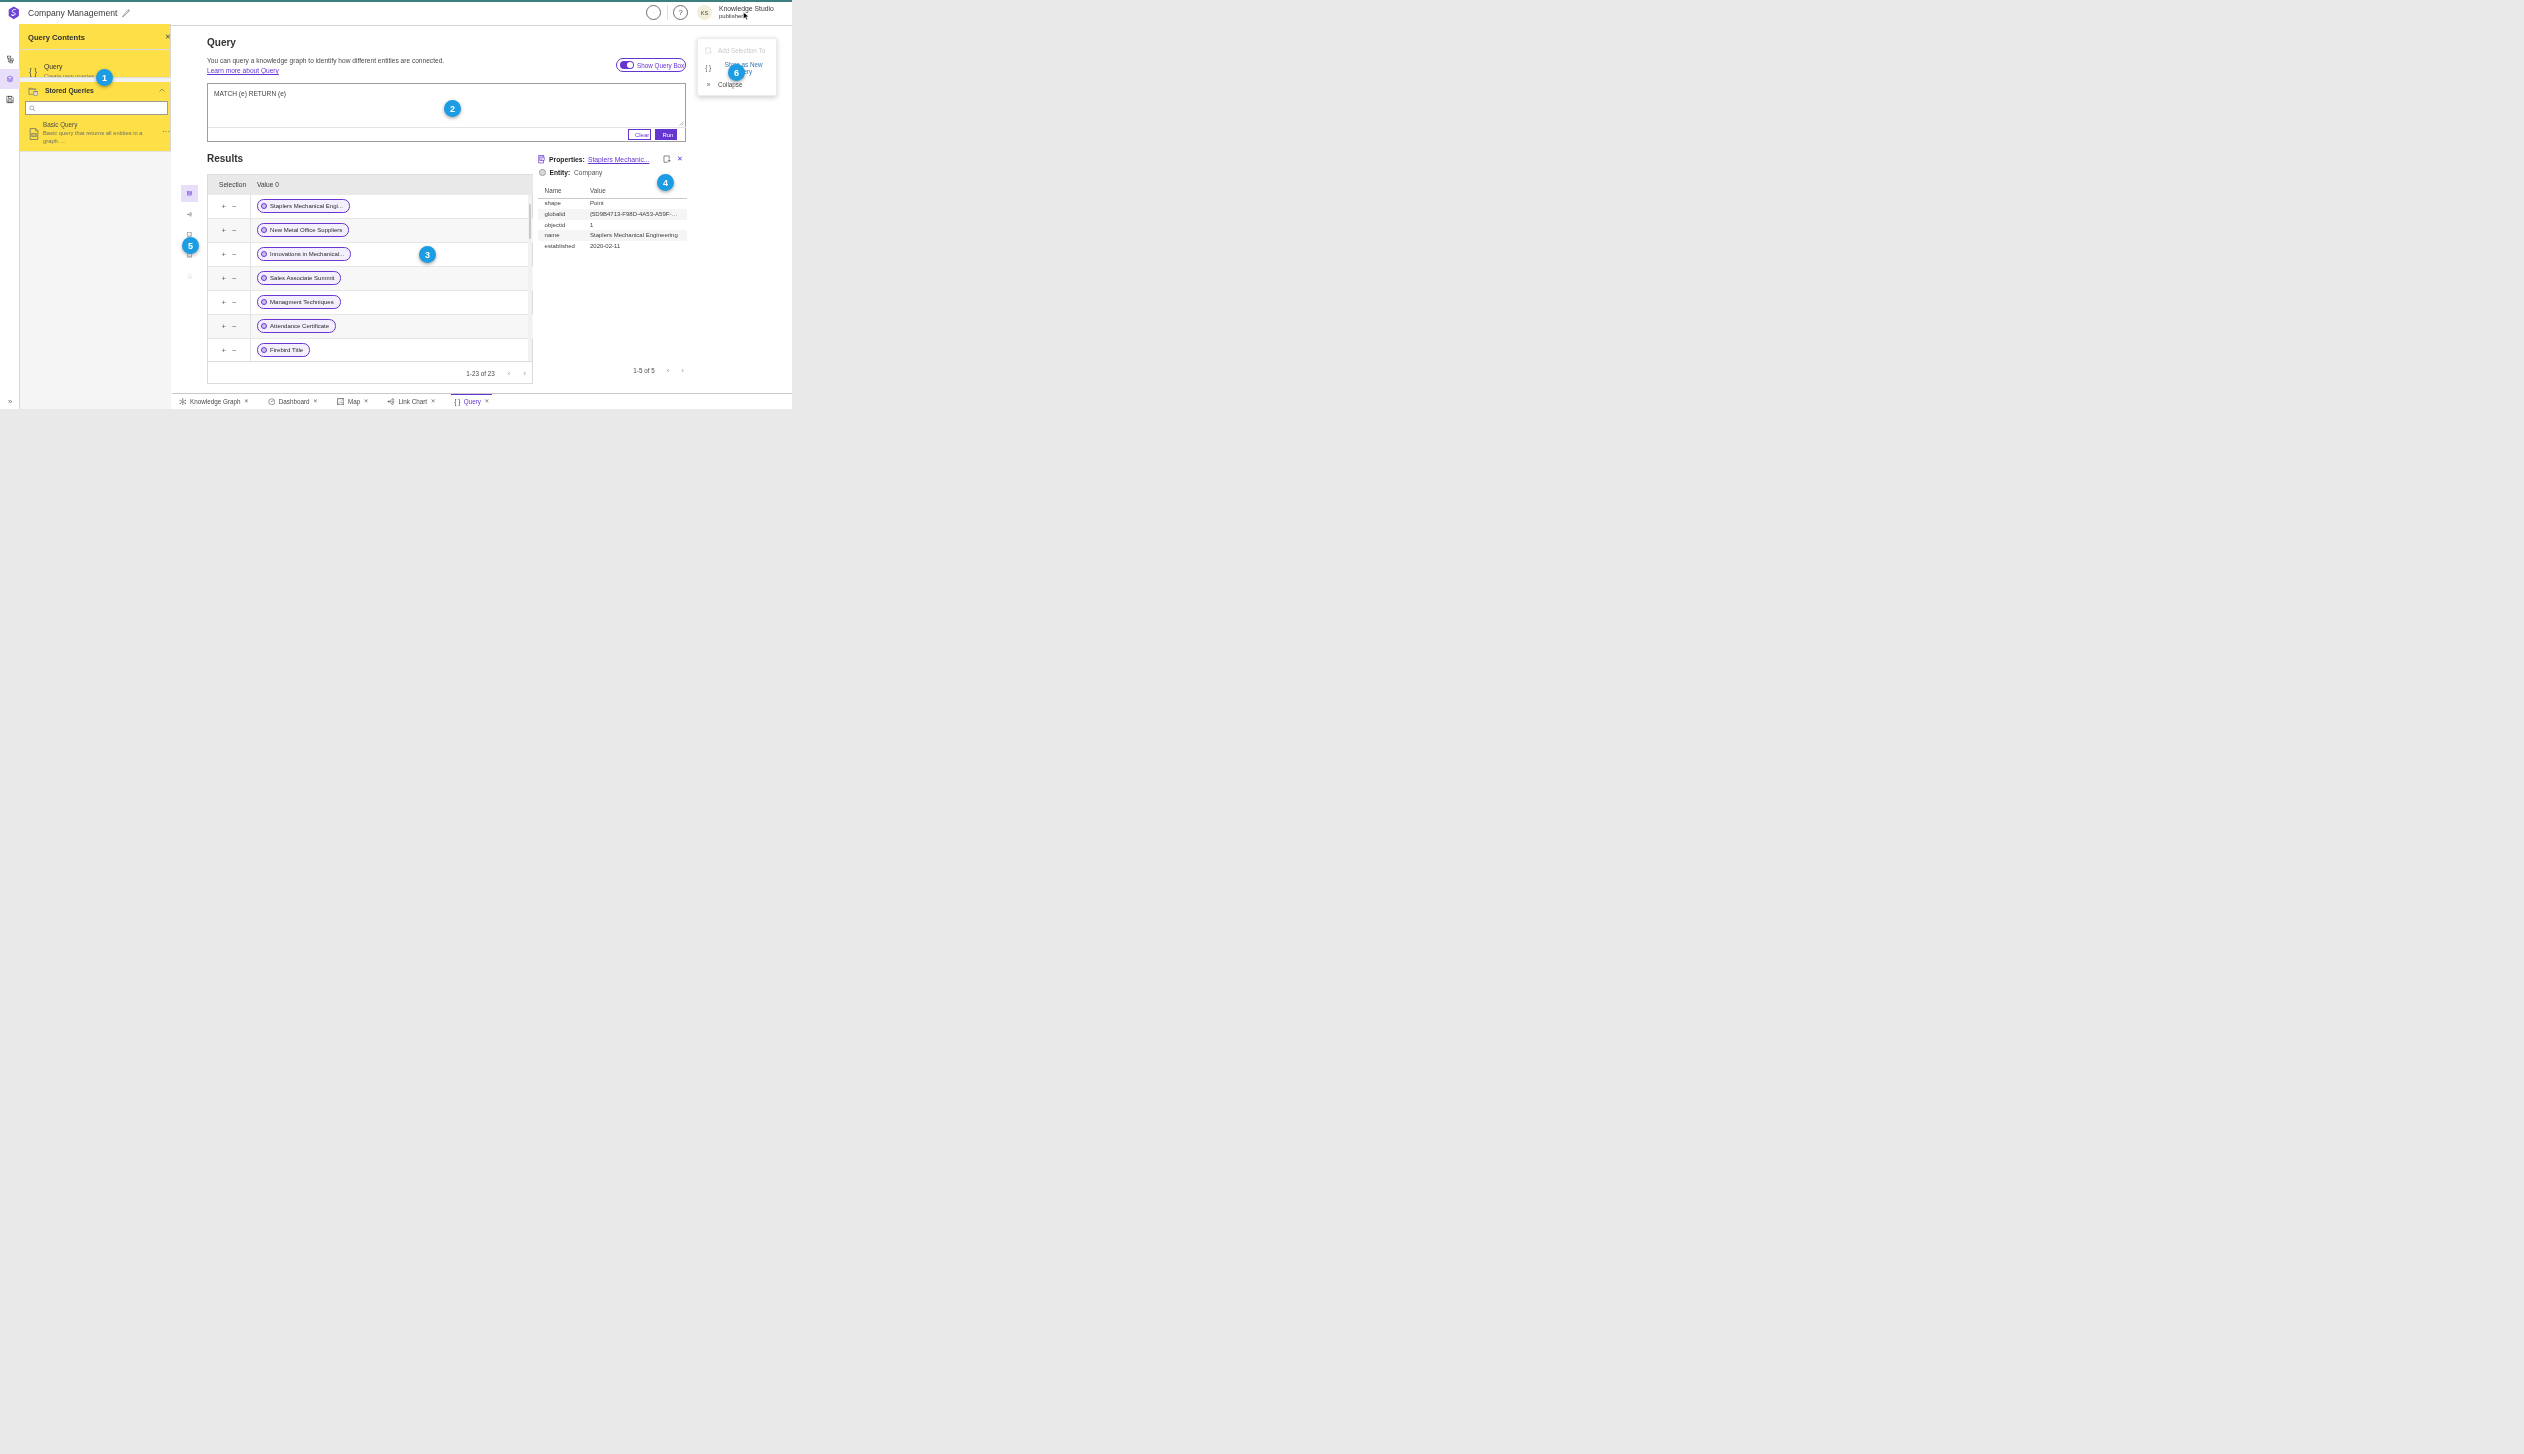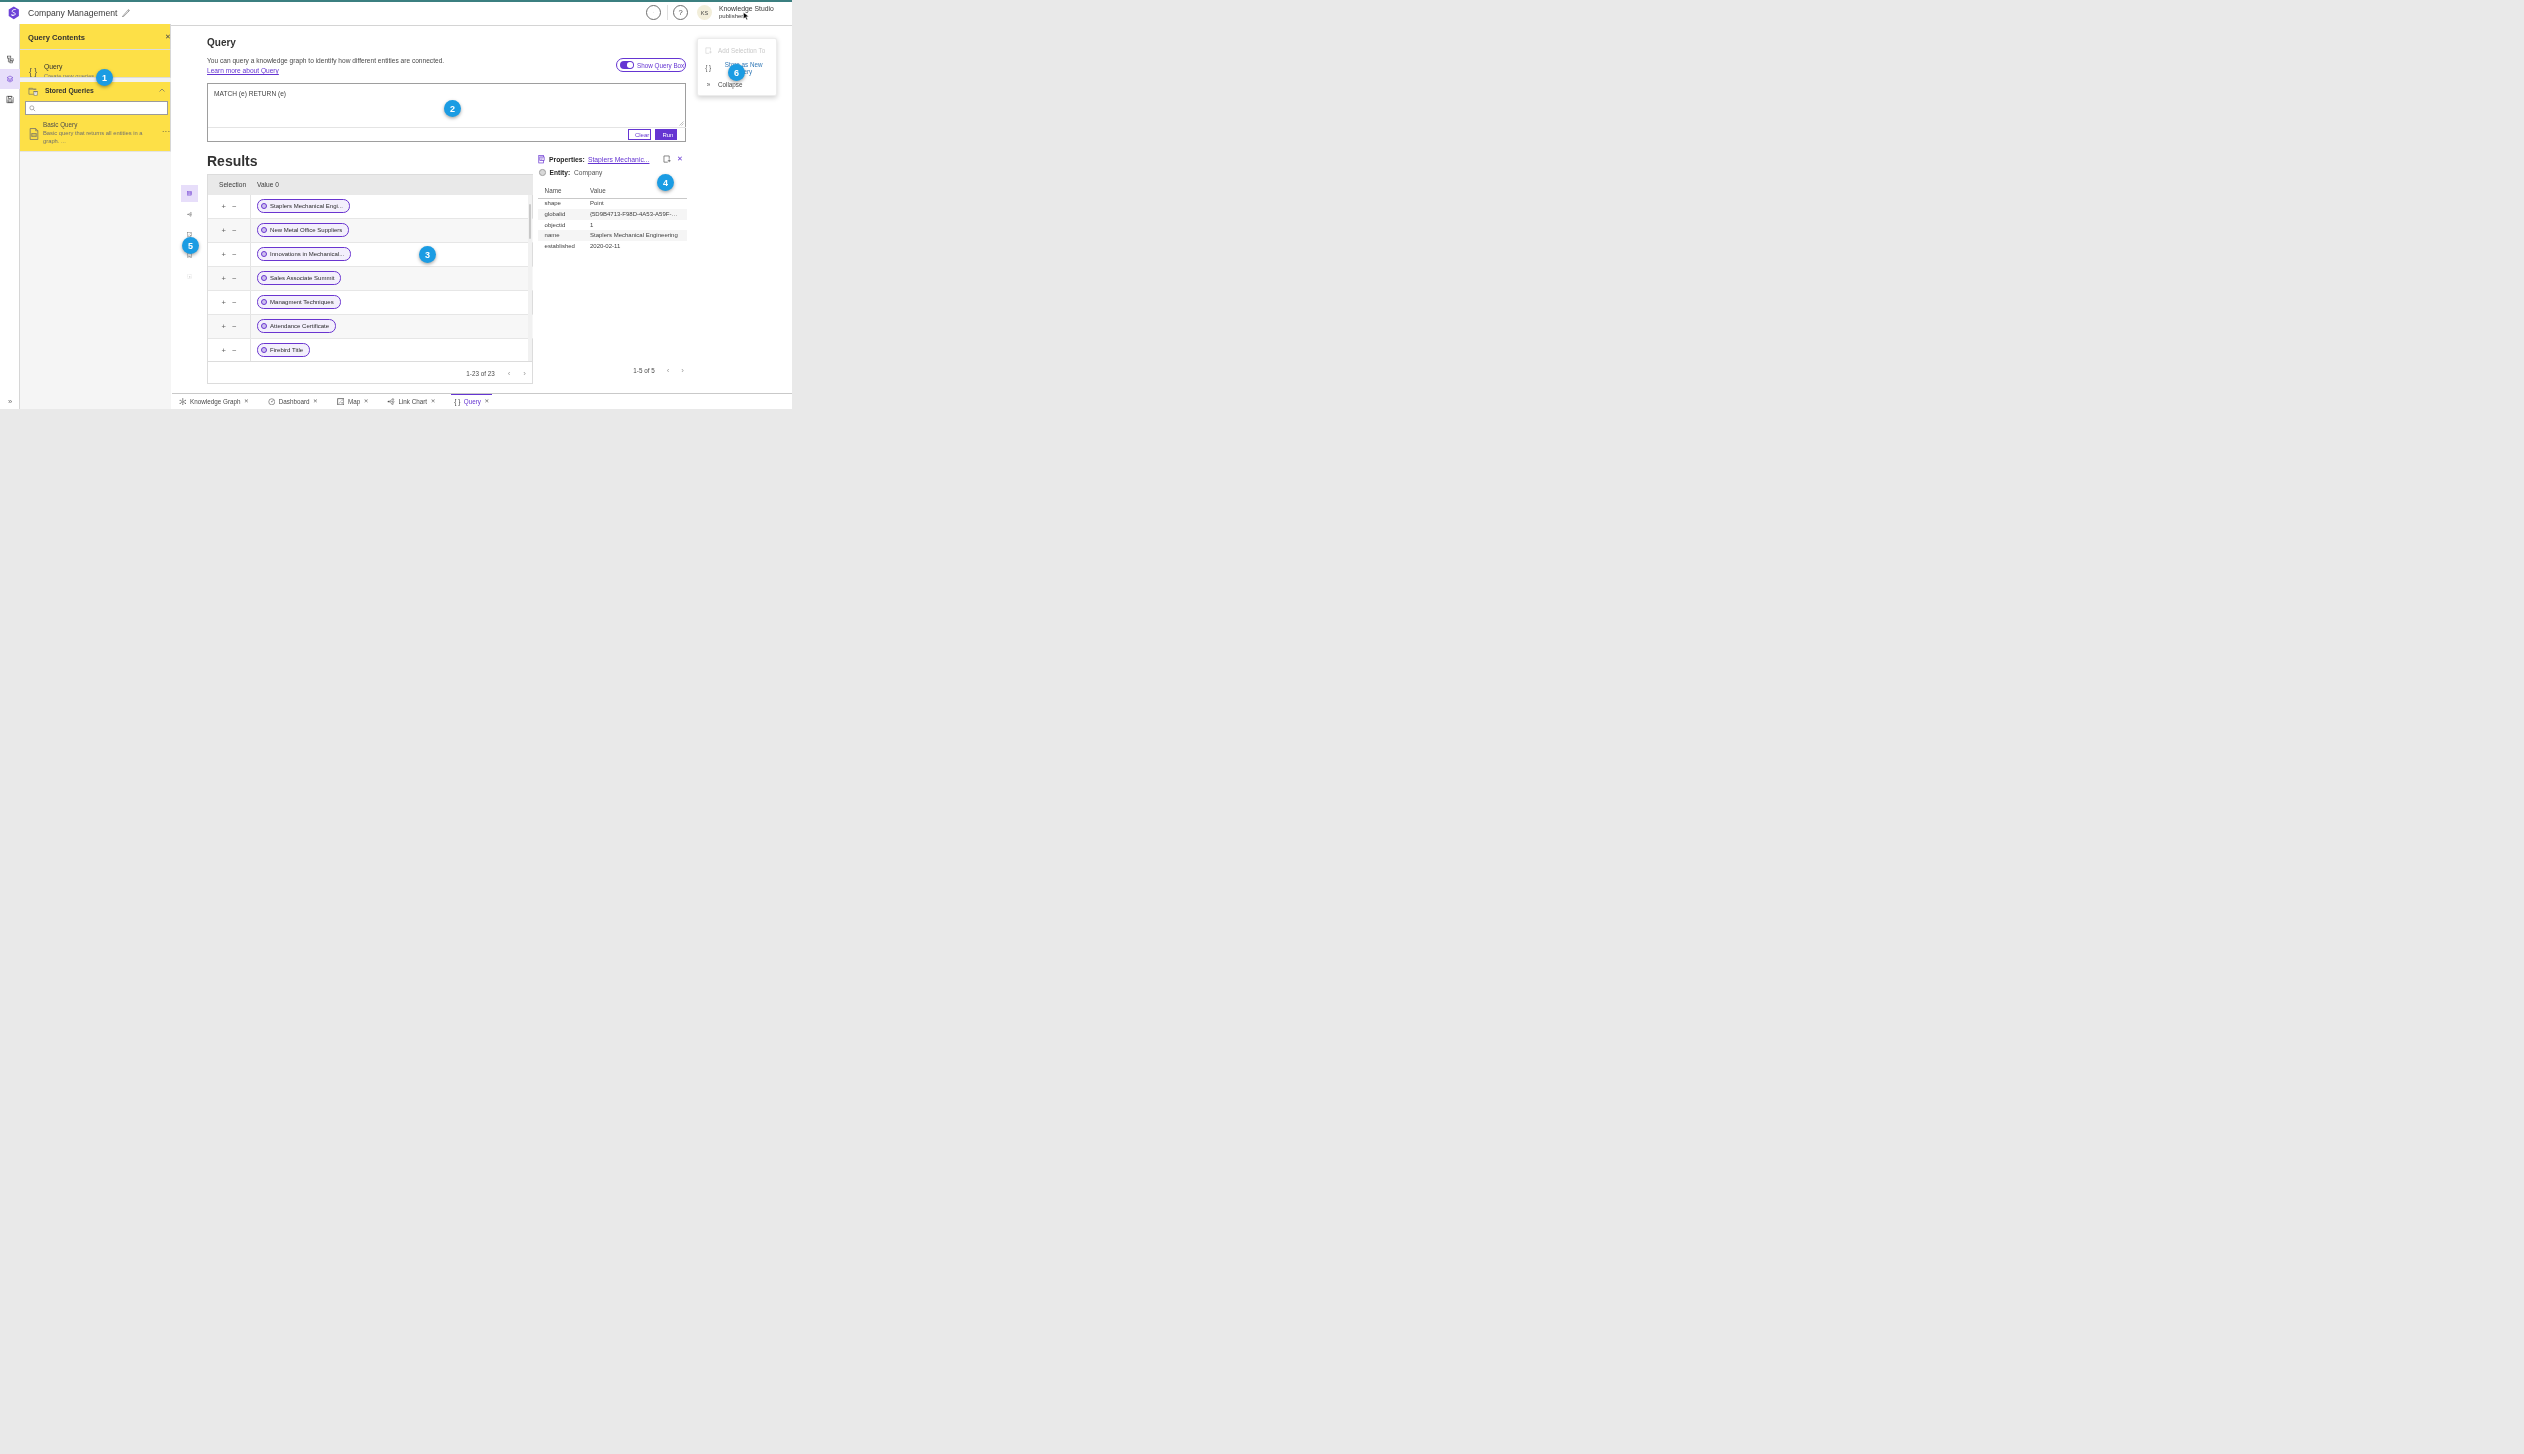--- a/index.html
+++ b/index.html
@@ -72,21 +72,21 @@
   .toggle-label{font-size:6.3px;color:var(--accent,#6535d2);}
   .query-box{left:207px;top:83px;width:479px;height:59px;border:0.5px solid #9e9e9e;box-sizing:border-box;background:#fff;}
   .query-text{position:absolute;left:6px;top:6px;font-size:6.6px;color:#3f3f3f;white-space:pre;}
   .resize-handle{position:absolute;right:1.5px;top:37px;}
   .qb-divider{position:absolute;left:0;top:43px;width:478px;height:1px;background:#e4e4e4;}
   .qb-footer{position:absolute;left:0;top:44px;width:478px;height:13px;display:flex;justify-content:flex-end;align-items:center;gap:4.5px;padding-right:8.6px;box-sizing:border-box;}
   .btn-clear{width:23px;height:11px;border:0.5px solid var(--accent,#6535d2);background:#fff;color:var(--accent,#6535d2);font-size:6px;font-family:"Liberation Sans",sans-serif;}
   .btn-run{width:22px;height:11px;border:0.5px solid var(--accent,#6535d2);background:var(--accent,#6535d2);color:#fff;font-size:6px;font-family:"Liberation Sans",sans-serif;}
 
   
-  .r-title{left:207px;top:153px;font-size:14px;font-weight:bold;color:#323232;}
+  .r-title{left:207px;top:153px;font-size:10px;font-weight:bold;color:#323232;}
   .view-btn{width:17px;height:17px;display:flex;align-items:center;justify-content:center;background:transparent;border:none;position:absolute;left:181px;}
   .view-btn.sel{background:#e7defa;}
   .results-table{left:207px;top:174px;width:326px;height:210px;border:0.5px solid #dcdcdc;box-sizing:border-box;background:#fff;}
   .rt-header{position:absolute;left:0;top:0;width:325px;height:19.7px;background:#e9e9e9;display:flex;align-items:center;font-size:6.6px;color:#3c3c3c;}
   .rt-header .c1{width:43px;padding-left:11px;box-sizing:border-box;}
   .rt-header .c2{padding-left:6px;}
   .rt-body{position:absolute;left:0;top:19.7px;width:325px;height:166px;overflow:hidden;}
   .rt-row{height:24px;display:flex;align-items:center;border-bottom:0.5px solid #e6e6e6;box-sizing:border-box;}
   .rt-row.alt{background:#f7f7f7;}
   .rt-sel{width:43px;display:flex;justify-content:center;gap:6px;color:#5f5f5f;font-size:7.6px;align-self:stretch;align-items:center;border-right:0.5px solid #e3e3e3;box-sizing:border-box;}

